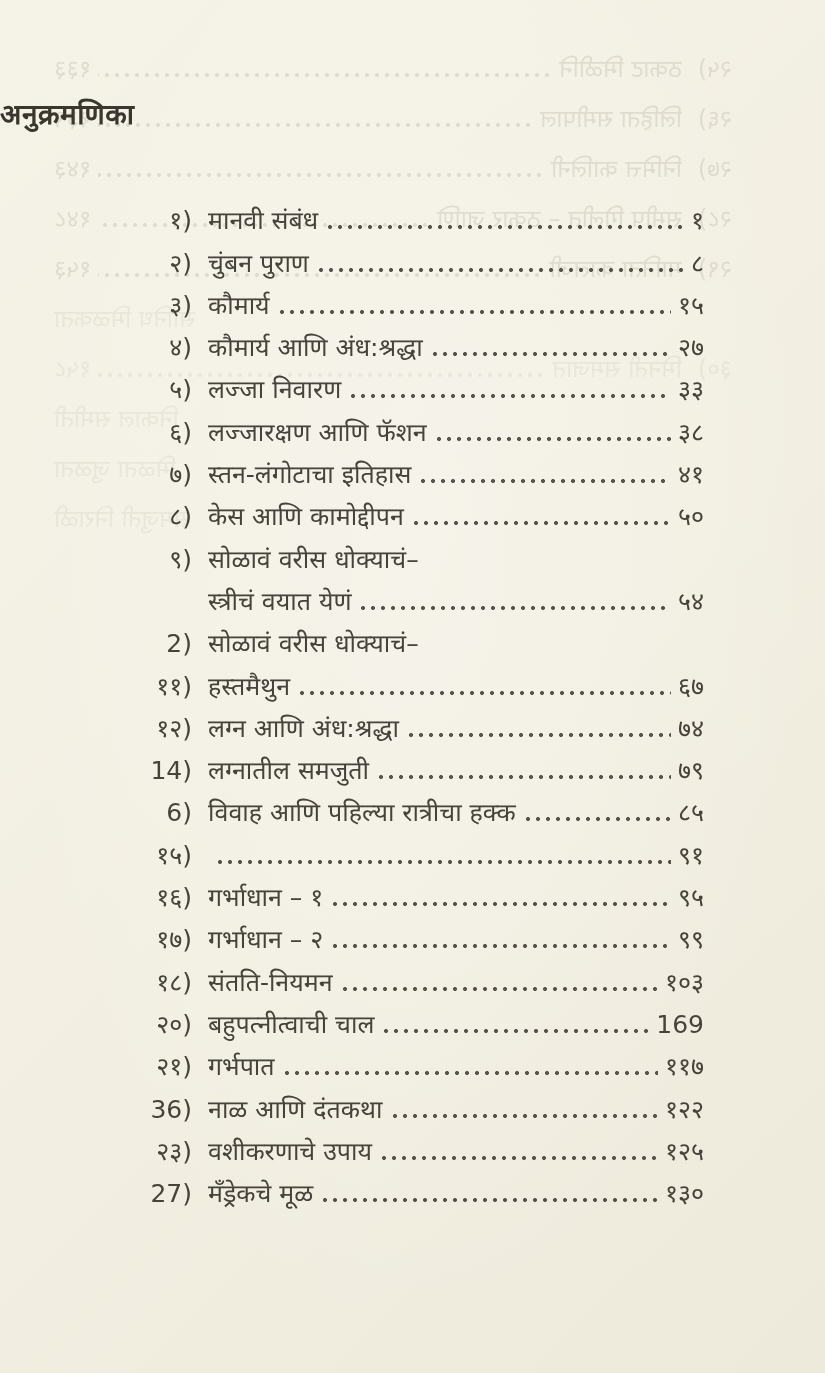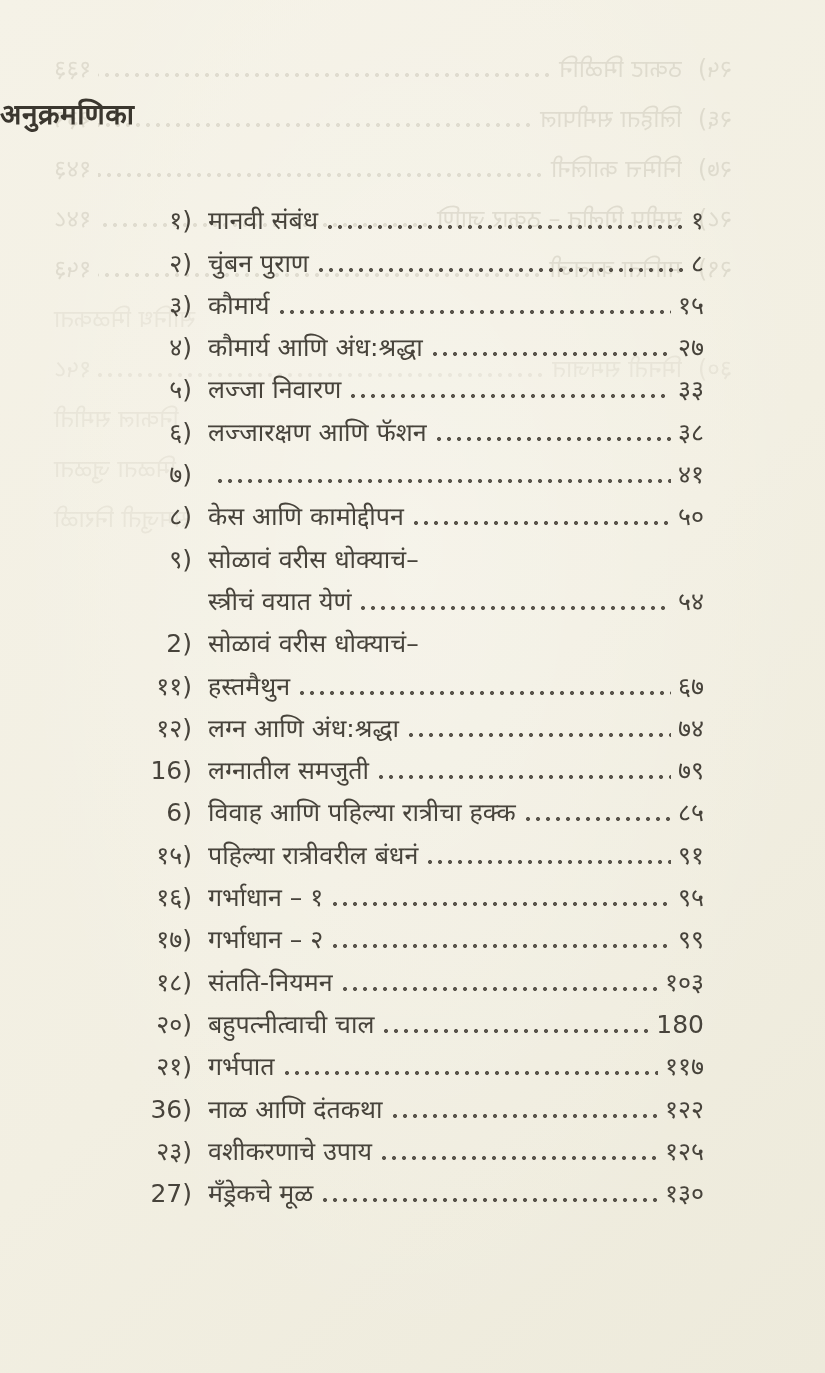--- a/index.html
+++ b/index.html
@@ -173,20 +173,21 @@
     <span class="pg">३३</span>
   </div>
       <div class="row">
     <span class="num">६)</span>
     <span class="etitle">लज्जारक्षण आणि फॅशन</span>
     <span class="leader"></span>
     <span class="pg">३८</span>
   </div>
       <div class="row">
     <span class="num">७)</span>
+    <span class="etitle">स्तन-लंगोटाचा इतिहास</span>
     <span class="leader"></span>
     <span class="pg">४१</span>
   </div>
       <div class="row">
     <span class="num">८)</span>
     <span class="etitle">केस आणि कामोद्दीपन</span>
     <span class="leader"></span>
     <span class="pg">५०</span>
   </div>
       <div class="row noleader">
@@ -211,34 +212,33 @@
     <span class="leader"></span>
     <span class="pg">६७</span>
   </div>
       <div class="row">
     <span class="num">१२)</span>
     <span class="etitle">लग्न आणि अंध:श्रद्धा</span>
     <span class="leader"></span>
     <span class="pg">७४</span>
   </div>
       <div class="row">
-    <span class="num">16)</span>
+    <span class="num">14)</span>
     <span class="etitle">लग्नातील समजुती</span>
     <span class="leader"></span>
     <span class="pg">७९</span>
   </div>
       <div class="row">
     <span class="num">6)</span>
     <span class="etitle">विवाह आणि पहिल्या रात्रीचा हक्क</span>
     <span class="leader"></span>
     <span class="pg">८५</span>
   </div>
       <div class="row">
     <span class="num">१५)</span>
-    <span class="etitle">पहिल्या रात्रीवरील बंधनं</span>
     <span class="leader"></span>
     <span class="pg">९१</span>
   </div>
       <div class="row">
     <span class="num">१६)</span>
     <span class="etitle">गर्भाधान – १</span>
     <span class="leader"></span>
     <span class="pg">९५</span>
   </div>
       <div class="row">
@@ -250,21 +250,21 @@
       <div class="row">
     <span class="num">१८)</span>
     <span class="etitle">संतति-नियमन</span>
     <span class="leader"></span>
     <span class="pg">१०३</span>
   </div>
       <div class="row">
     <span class="num">२०)</span>
     <span class="etitle">बहुपत्नीत्वाची चाल</span>
     <span class="leader"></span>
-    <span class="pg">180</span>
+    <span class="pg">169</span>
   </div>
       <div class="row">
     <span class="num">२१)</span>
     <span class="etitle">गर्भपात</span>
     <span class="leader"></span>
     <span class="pg">११७</span>
   </div>
       <div class="row">
     <span class="num">36)</span>
     <span class="etitle">नाळ आणि दंतकथा</span>

